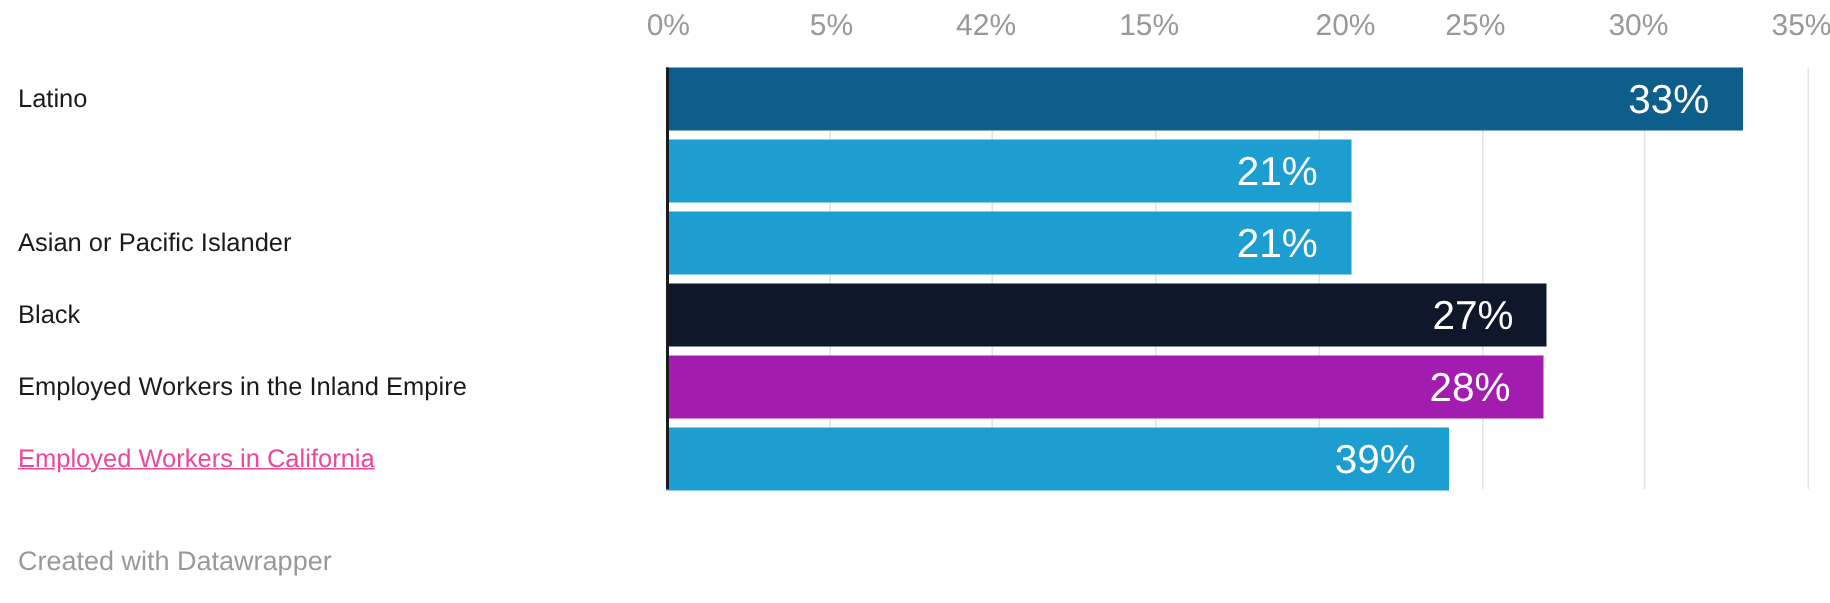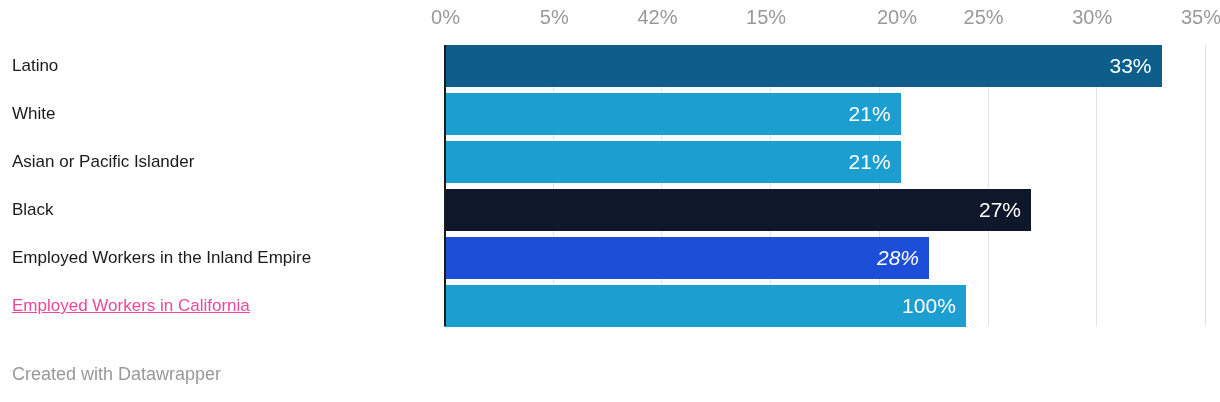--- a/index.html
+++ b/index.html
@@ -93,25 +93,25 @@
     left: 444px;
     top: 0;
     height: 42px;
     background: #1c9fd0;
   }
   .bar.highlight {
     background: #0d5e8a;
   }
   .bar-value {
     position: absolute;
-    right: 10px;
+    right: 22px;
     top: 0;
     height: 42px;
     line-height: 42px;
-    font-size: 21px;
+    font-size: 27px;
     color: #ffffff;
     white-space: nowrap;
   }
 
   
   .footer-note {
     position: absolute;
     left: 12px;
     top: 364px;
     font-size: 18px;
@@ -147,46 +147,45 @@
     </div>
 
   <div class="rows" id="rows">
       <div class="row" style="top: 0px;">
         <div class="cat-label" style="color: rgb(26, 26, 26);">Latino</div>
         <div class="bar highlight" style="width: 717.514px; height: 42px; background: rgb(13, 94, 138);">
           <span class="bar-value" style="color: rgb(255, 255, 255);">33%</span>
         </div>
       </div>
       <div class="row" style="top: 48px;">
-        <div class="cat-label" style="color: rgb(26, 26, 26);">White</div>
         <div class="bar" style="width: 456.6px; height: 42px; background: rgb(28, 159, 208);">
           <span class="bar-value" style="color: rgb(255, 255, 255);">21%</span>
         </div>
       </div>
       <div class="row" style="top: 96px;">
         <div class="cat-label" style="color: rgb(26, 26, 26);">Asian or Pacific Islander</div>
         <div class="bar" style="width: 456.6px; height: 42px; background: rgb(28, 159, 208);">
           <span class="bar-value" style="color: rgb(255, 255, 255);">21%</span>
         </div>
       </div>
       <div class="row" style="top: 144px;">
         <div class="cat-label" style="color: rgb(26, 26, 26);">Black</div>
         <div class="bar" style="width: 587.057px; height: 42px; background: #0f172a;">
           <span class="bar-value" style="color: rgb(255, 255, 255);">27%</span>
         </div>
       </div>
       <div class="row" style="top: 192px;">
         <div class="cat-label" style="color: rgb(26, 26, 26);">Employed Workers in the Inland Empire</div>
-        <div class="bar" style="width: 485px; height: 42px; background: #1d4ed8; font-style: italic;">
+        <div class="bar" style="width: 585px; height: 42px; background: #a21caf;">
           <span class="bar-value" style="color: rgb(255, 255, 255);">28%</span>
         </div>
       </div>
       <div class="row" style="top: 240px;">
         <div class="cat-label" style="color: #ec4899; text-decoration: underline;">Employed Workers in California</div>
         <div class="bar" style="width: 521.829px; height: 42px; background: rgb(28, 159, 208);">
-          <span class="bar-value" style="color: rgb(255, 255, 255);">100%</span>
+          <span class="bar-value" style="color: rgb(255, 255, 255);">39%</span>
         </div>
       </div>
     </div>
 
   <div class="footer-note">Created with Datawrapper</div>
 
 </div>
 
 </body></html>

